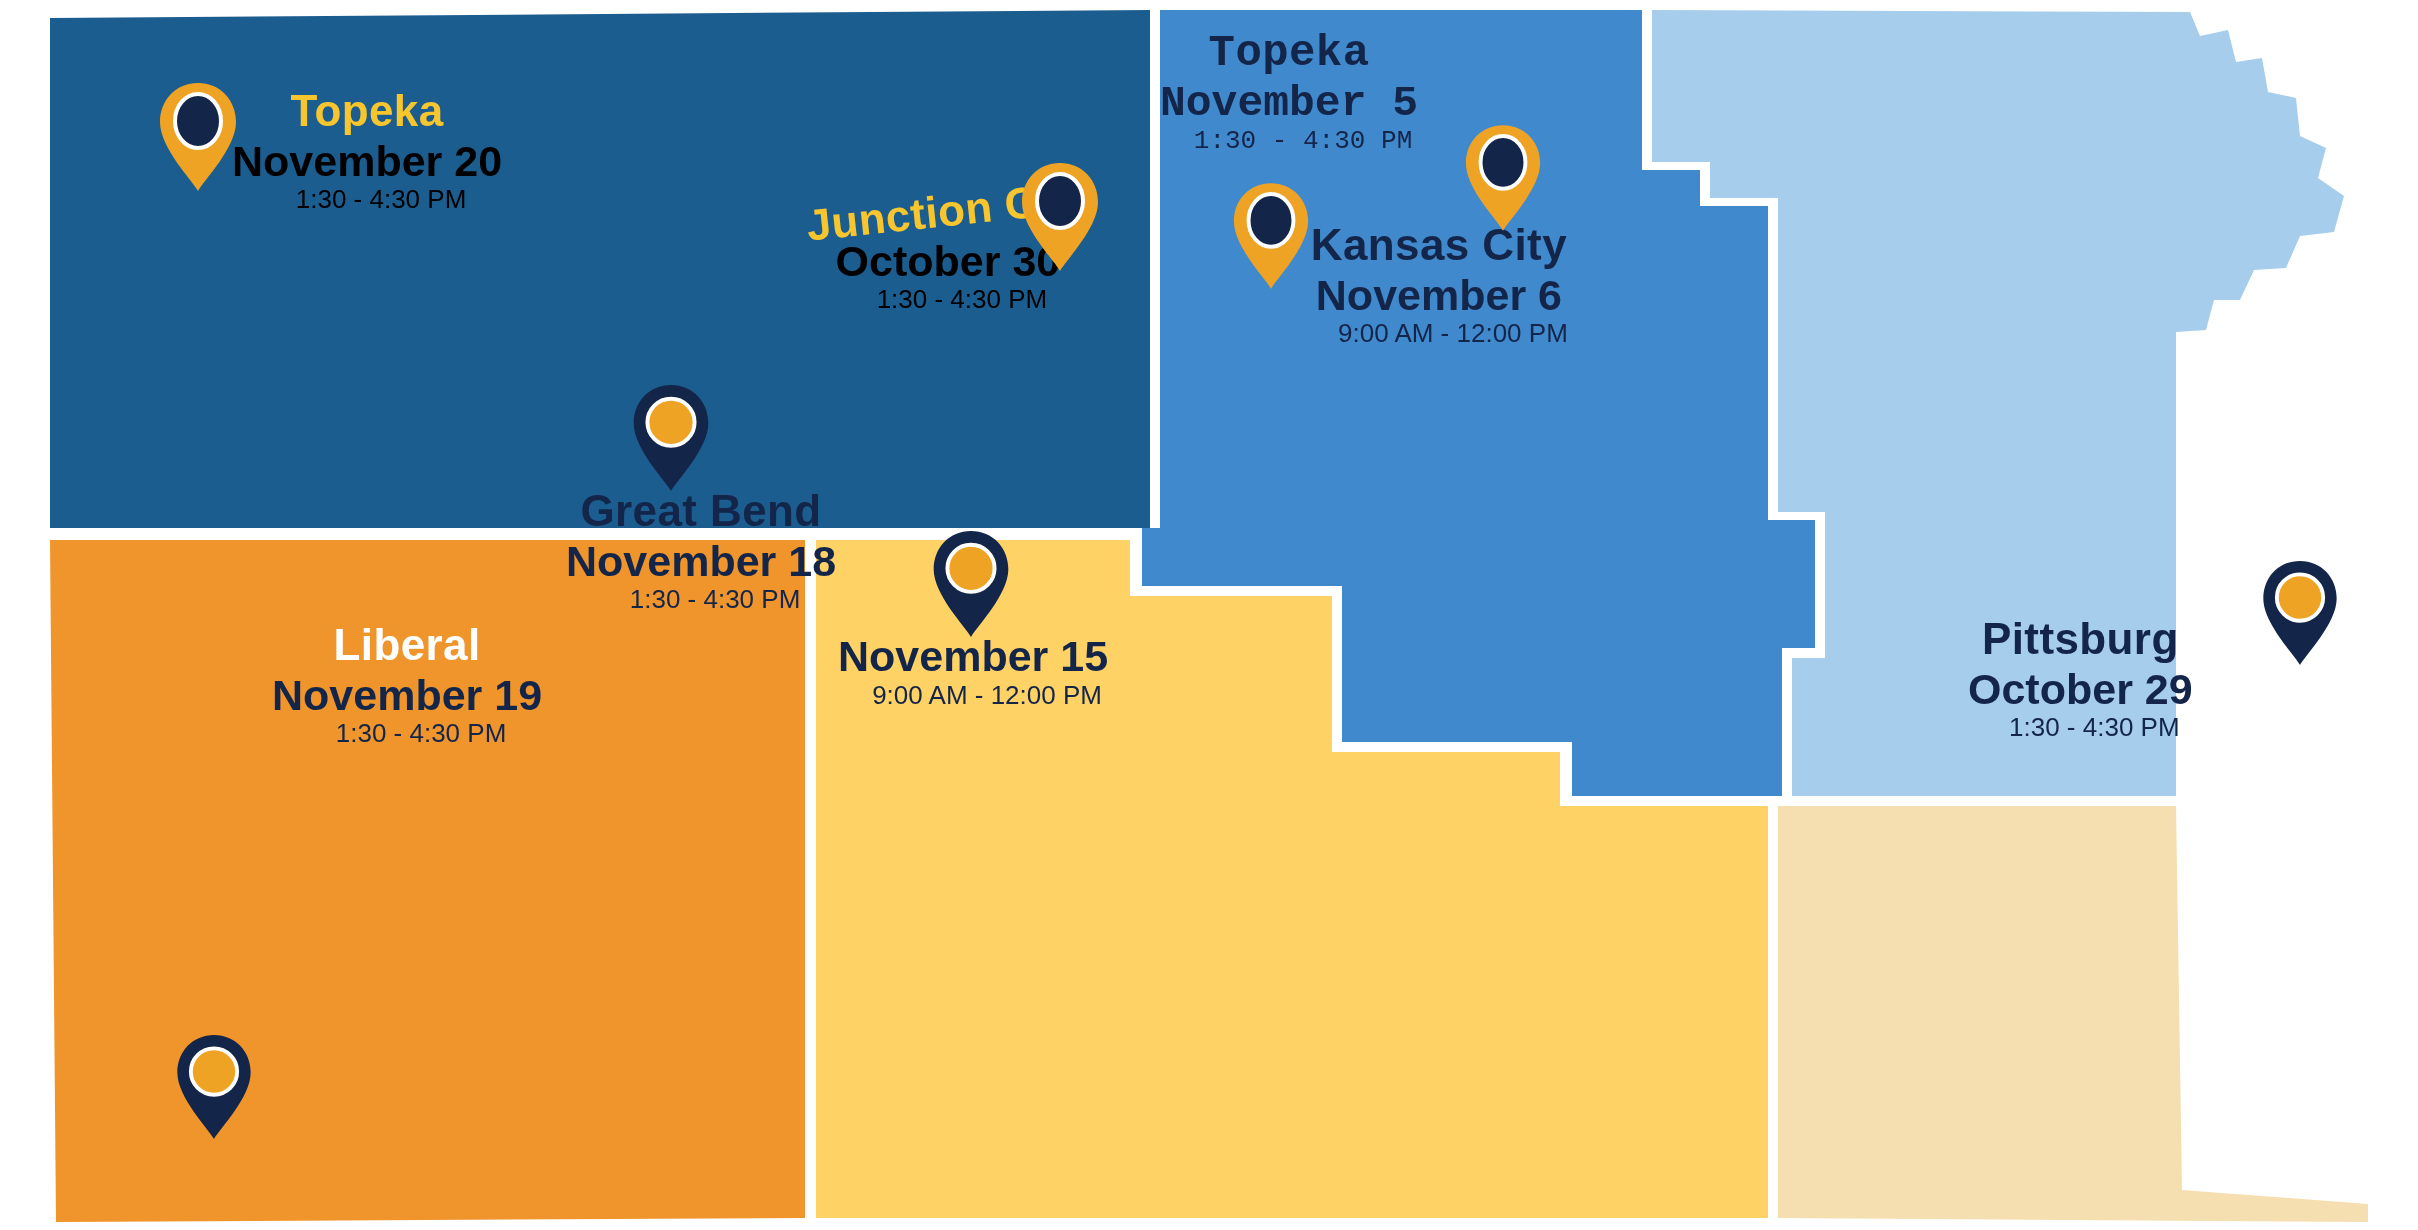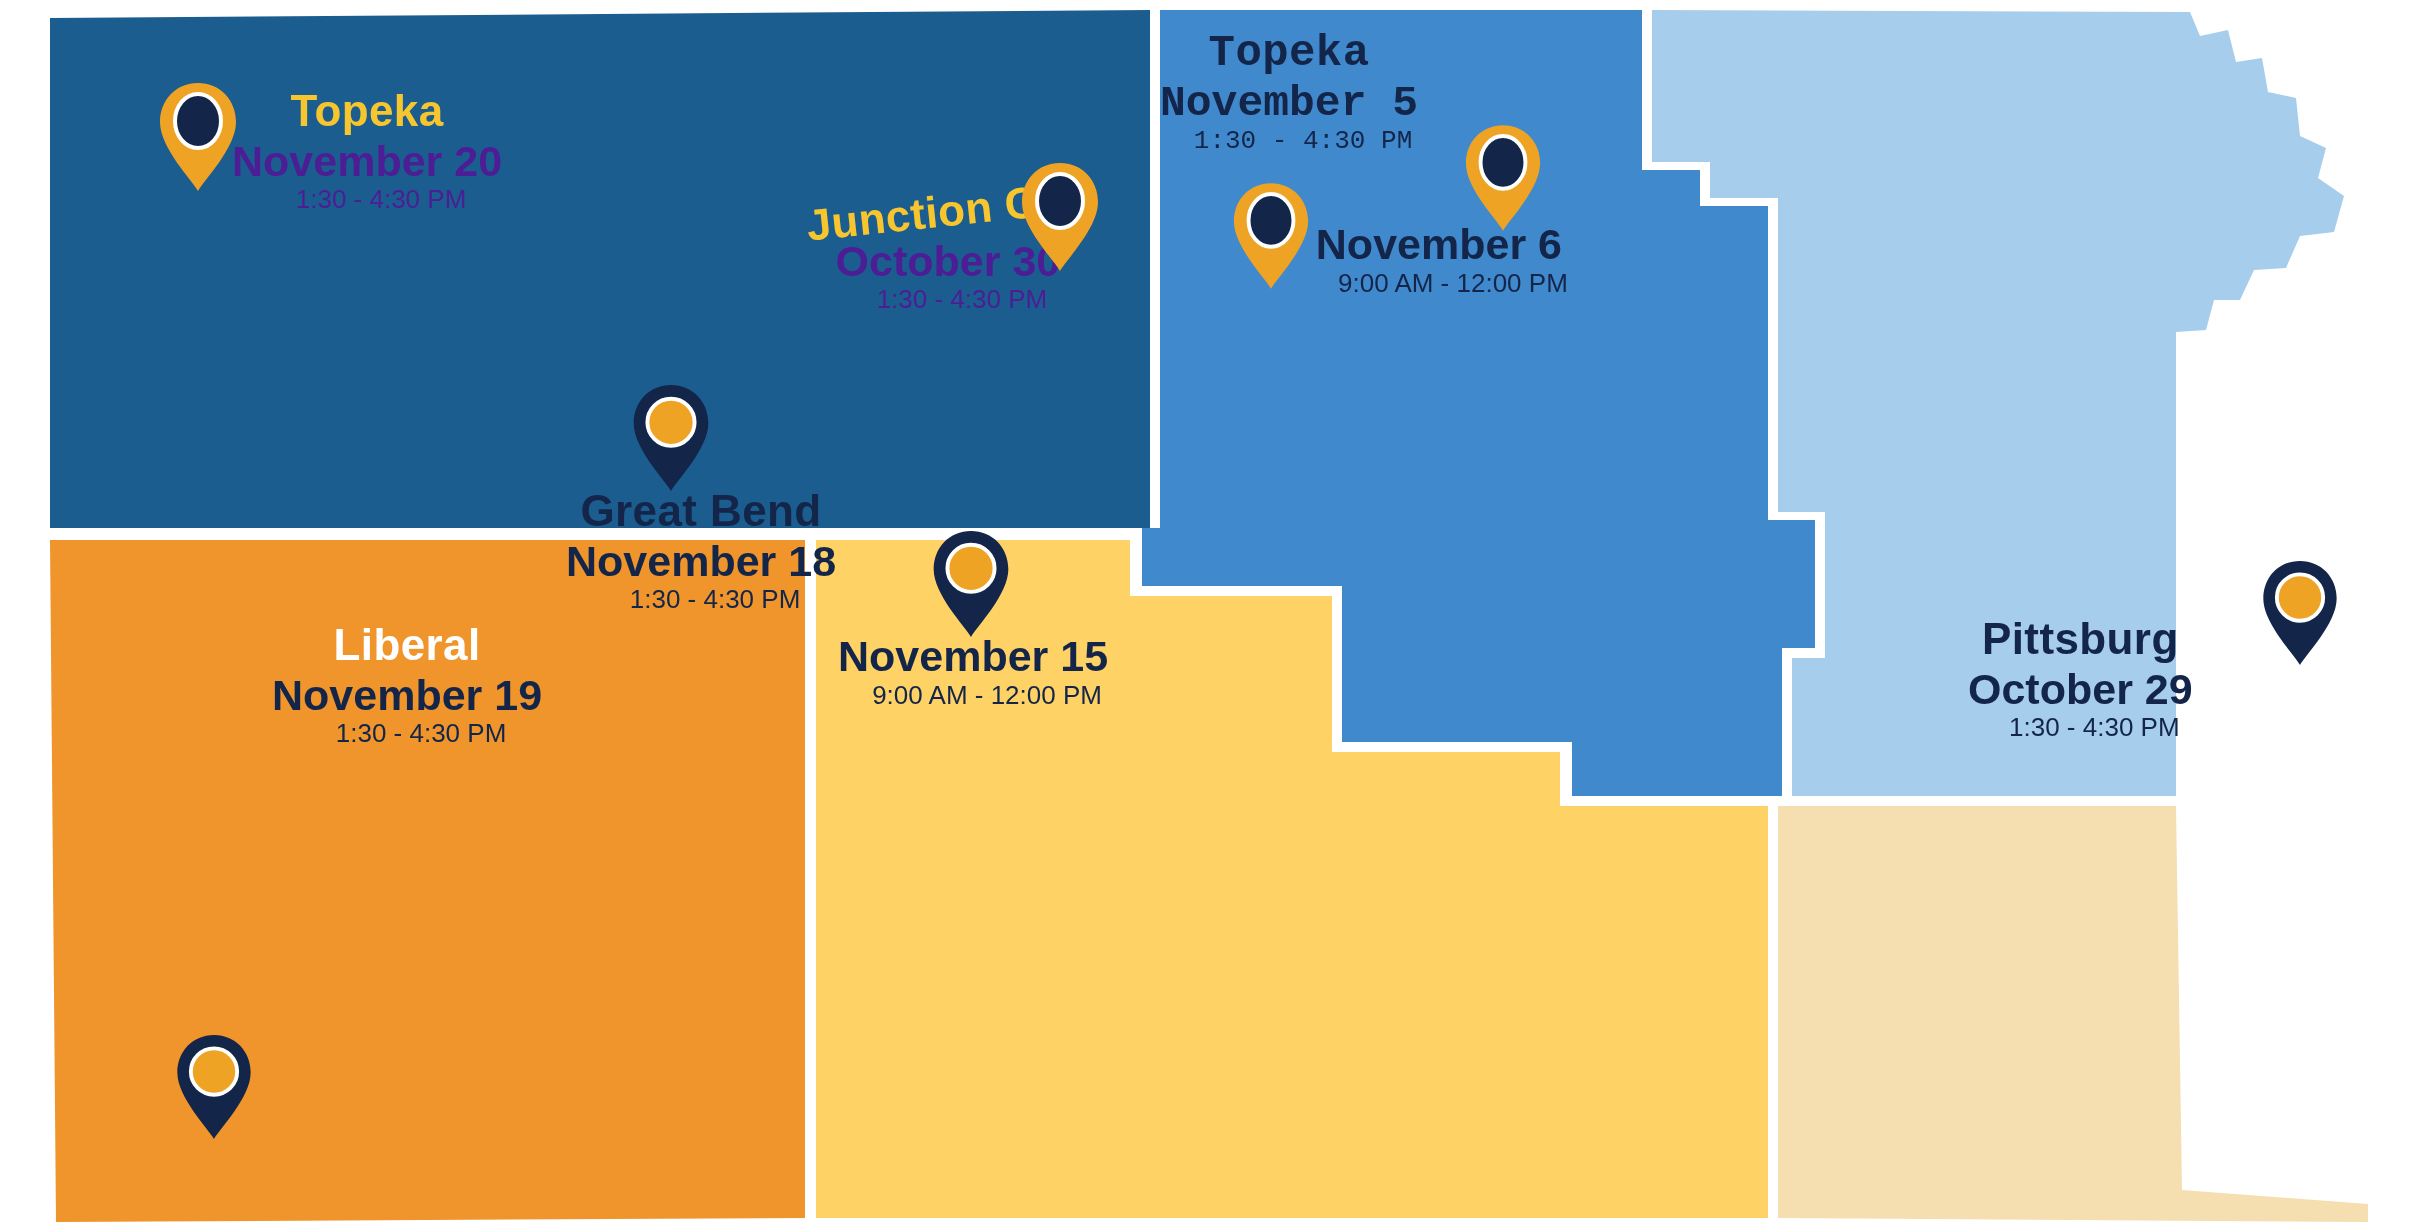--- a/index.html
+++ b/index.html
@@ -41,21 +41,21 @@
     font-size: 43px;
     margin-bottom: 2px;
   }
   .city-time {
     font-weight: 500;
     font-size: 26px;
     padding-left: 28px;
   }
 
   
-  .t-white  .city-date, .t-white  .city-time { color: #4c1d95; }
+  .t-white  .city-date, .t-white  .city-time { color: #000000; }
   .t-navy   .city-date, .t-navy   .city-time { color: #14254a; }
   .n-yellow .city-name { color: #f7c52e; }
   .n-white  .city-name { color: #ffffff; }
   .n-navy   .city-name { color: #14254a; }
 
   .tilt { transform: rotate(-6deg); transform-origin: center center; }
 
   
   .pin {
     position: absolute;
@@ -130,20 +130,21 @@
     <div class="city-time">1:30  - 4:30 PM</div>
   </div>
 
   <div class="pin" style="left:1462px; top:122px;">
     <svg width="82" height="112" viewBox="0 0 84 114">
       <path d="M42 3 C20 3 4 20 4 42 C4 68 36 100 42 111 C48 100 80 68 80 42 C80 20 64 3 42 3 Z" fill="#efa324"></path>
       <ellipse cx="42" cy="41" rx="23" ry="27" fill="#14254a" stroke="#ffffff" stroke-width="4"></ellipse>
     </svg>
   </div>
   <div class="label-block t-navy n-navy" style="left:1310px; top:222px;">
+    <div class="city-name">Kansas City</div>
     <div class="city-date">November 6</div>
     <div class="city-time">9:00 AM  - 12:00 PM</div>
   </div>
 
   <div class="pin" style="left:628px; top:382px;">
     <svg width="86" height="112" viewBox="0 0 84 114">
       <path d="M42 3 C20 3 4 20 4 42 C4 68 36 100 42 111 C48 100 80 68 80 42 C80 20 64 3 42 3 Z" fill="#14254a"></path>
       <circle cx="42" cy="41" r="24" fill="#efa324" stroke="#ffffff" stroke-width="4"></circle>
     </svg>
   </div>

